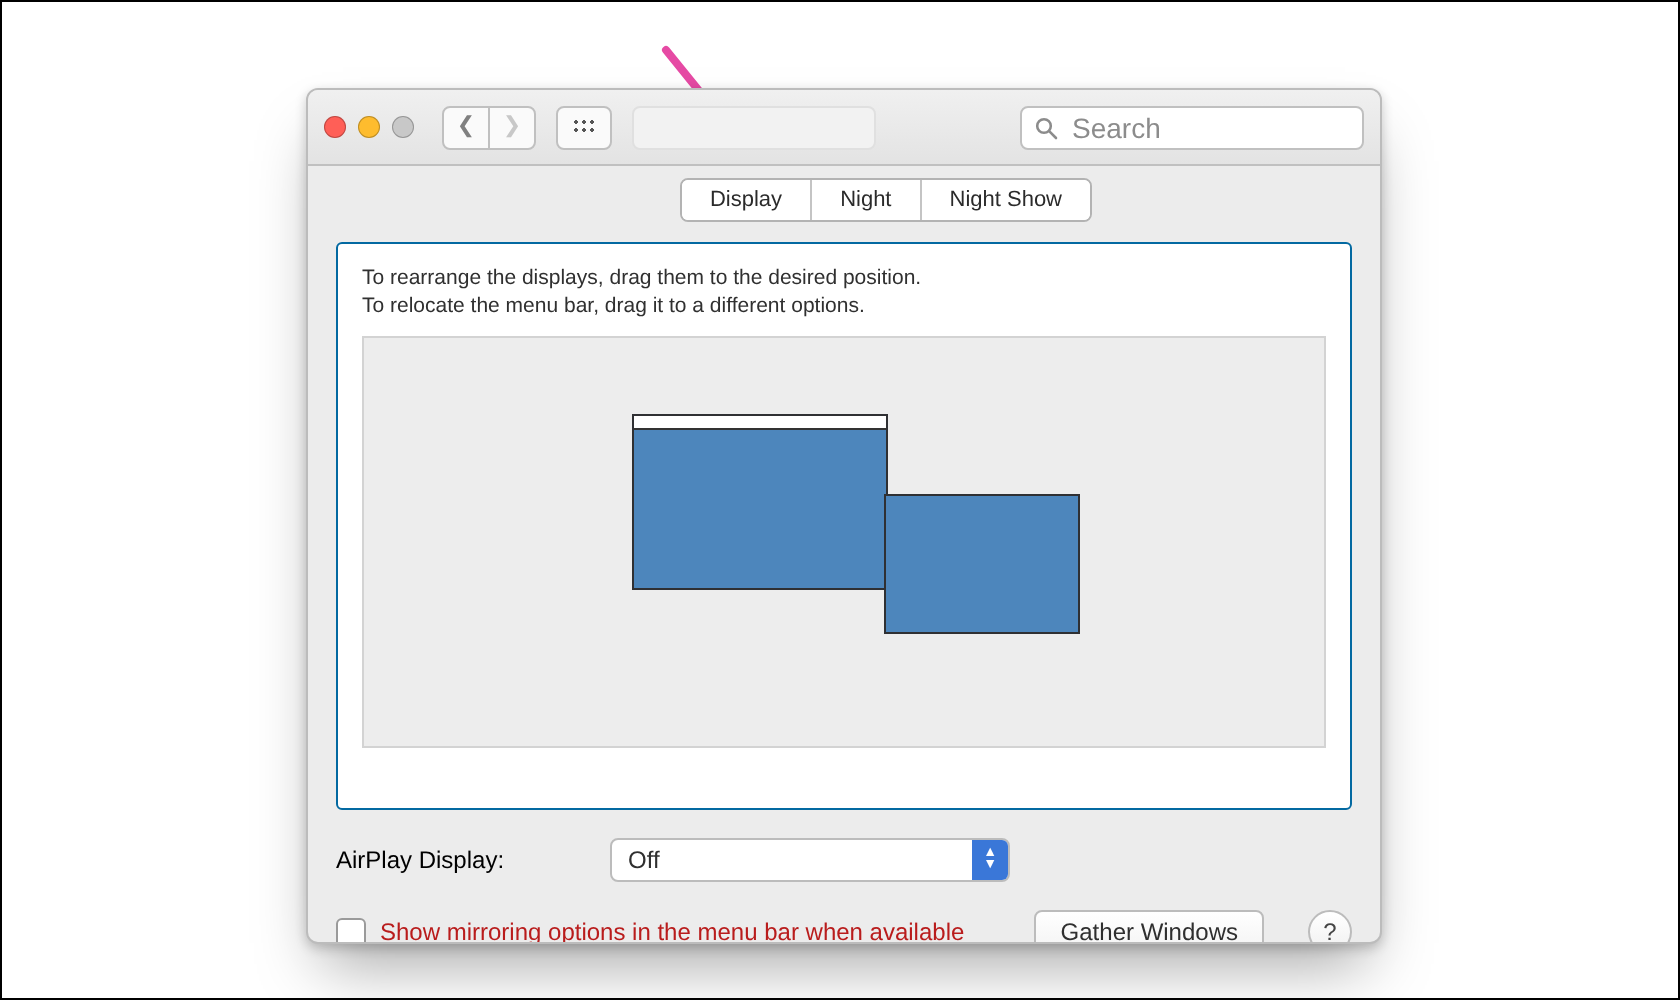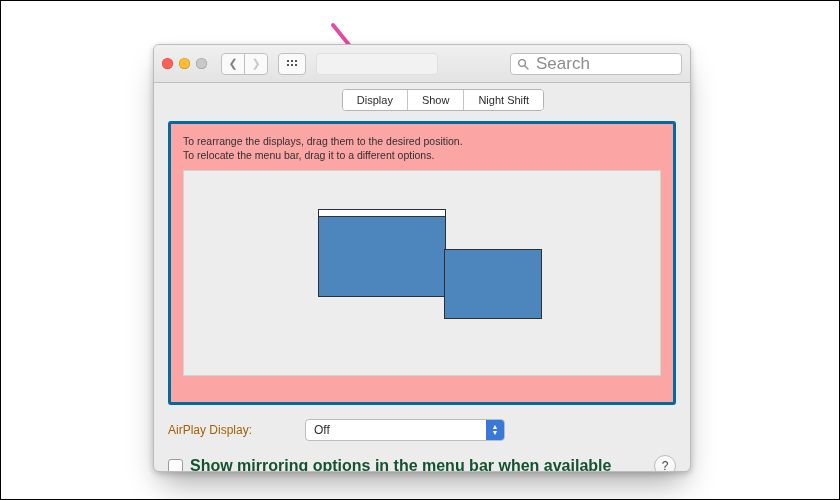--- a/index.html
+++ b/index.html
@@ -104,21 +104,21 @@
     height: 20px; width: 158px;
     border: 1px solid #c0c0c0; border-radius: 4px;
     background: #ffffff;
     padding: 0 6px;
     gap: 5px;
     color: #8c8c8c;
   }
   .search-wrap .icon { flex: 0 0 auto; display:flex; }
   .search-wrap input {
     flex: 1 1 auto; border: none; outline: none; background: transparent;
-    font-size: 17px; color: #a21caf;
+    font-size: 14px; color: #a21caf;
   }
   .search-wrap input::placeholder { color: #8c8c8c; }
 
   
   .tabs-row {
     height: 34px;
     display: flex; align-items: center; justify-content: center;
     background:#ececec;
     padding-left:42px;
   }
@@ -147,22 +147,22 @@
     
     box-shadow: 0 0 0 3px #e64aa4;
     z-index: 2;
   }
 
   
   .inset {
     margin: 4px 14px 0 14px;
     height: 284px;
     box-sizing: border-box;
-    background: #fca5a5;
-    border: 3px solid #0369a1;
+    background: #ffffff;
+    border: 1px solid #0369a1;
     border-radius: 3px;
   }
   .instructions {
     padding: 10px 12px 8px 12px;
     font-size: 10.5px;
     line-height: 1.35;
     color: #303030;
   }
   .arrange-canvas {
     margin: 0 12px 12px 12px;
@@ -198,21 +198,21 @@
   }
 
   
   .bottom {
     padding: 14px 14px 10px 14px;
   }
   .row {
     display: flex; align-items: center;
   }
   .airplay-row { gap: 8px; }
-  .airplay-label { font-size: 12px; color: #a16207; }
+  .airplay-label { font-size: 12px; color: #000000; }
   .popup {
     display: flex; align-items: center; justify-content: space-between;
     height: 20px; width: 190px;
     border: 1px solid #bcbcbc; border-radius: 4px;
     background: #ffffff;
     font-size: 12px;
     padding-left: 8px;
     overflow: hidden;
     margin-left: 45px;
   }
@@ -229,23 +229,22 @@
     gap: 7px;
   }
   .checkbox {
     width: 13px; height: 13px;
     border: 1px solid #9a9a9a;
     border-radius: 3px;
     background: #ffffff;
     flex: 0 0 auto;
   }
   .mirror-label {
-    font-size: 16px;
-    color: #14532d;
-    font-weight: bold;
+    font-size: 12px;
+    color: #b91c1c;
   }
   .row-spacer { flex: 1 1 auto; }
   .push-btn {
     height: 20px;
     padding: 0 12px;
     border: 1px solid #bcbcbc;
     border-radius: 4px;
     background: linear-gradient(#ffffff, #f3f3f3);
     font-size: 12px;
     display: flex; align-items: center;
@@ -321,24 +320,24 @@
         <input type="text" placeholder="Search" style="">
       </div>
     </div>
 
     <div class="tabs-row">
       <div class="seg">
         <div class="seg-item">
           <span>Display</span>
         </div>
         <div class="seg-item">
-          <span>Show</span>
+          <span>Night</span>
         </div>
         <div class="seg-item">
-          <span>Night Shift</span>
+          <span>Night Show</span>
         </div>
       </div>
     </div>
 
     <div class="inset">
       <div class="instructions">
         <div>To rearrange the displays, drag them to the desired position.</div>
         <div>To relocate the menu bar, drag it to a different options.</div>
       </div>
 
@@ -362,20 +361,23 @@
               <span>▼</span>
             </div>
           </div>
         </div>
       </div>
 
       <div class="row mirror-row">
         <div class="checkbox"></div>
         <span class="mirror-label">Show mirroring options in the menu bar when available</span>
         <div class="row-spacer"></div>
+        <div class="push-btn">
+          <span>Gather Windows</span>
+        </div>
         <div style="width:8px"></div>
         <div class="help-btn">
           <span>?</span>
         </div>
       </div>
 
     </div>
 
   </div>
 </div>

